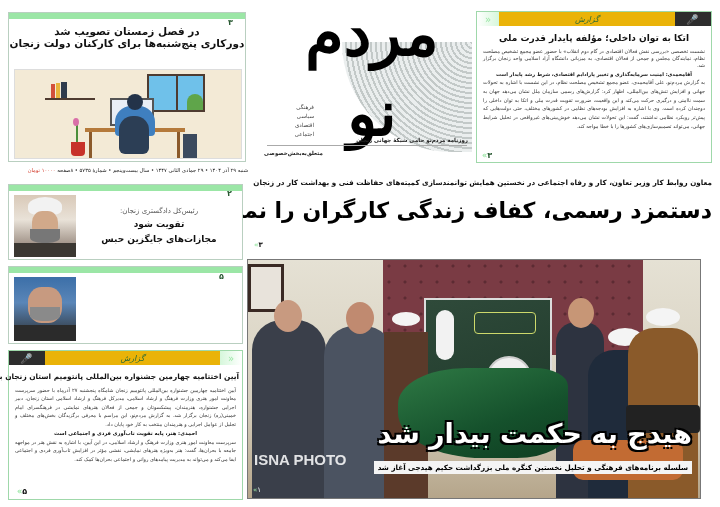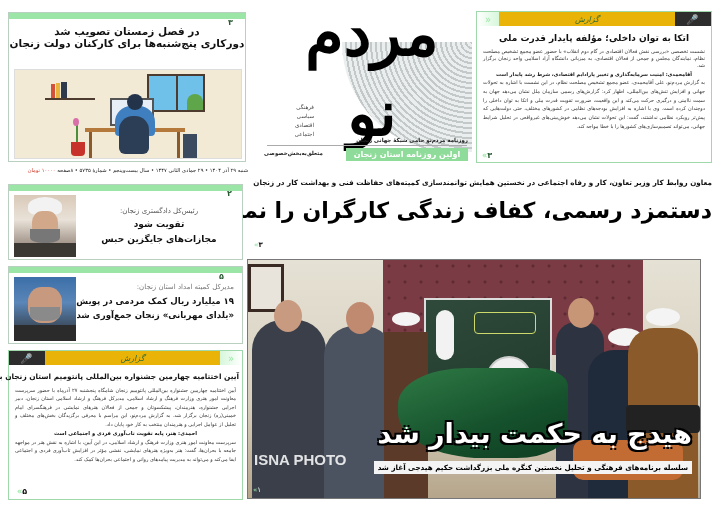--- a/index.html
+++ b/index.html
@@ -54,21 +54,20 @@
   <div style="position:absolute; left:80px; top:42px; width:130px; height:110px; border-radius:0 0 0 110px; background: repeating-radial-gradient(circle at 100% 0%, #bcc3c2 0 2px, #e8ecec 2px 5px); opacity:0.9;"></div>
   <div style="position:absolute; left:10px; top:-6px; width:200px; font-family:'DejaVu Serif', serif; font-size:62px; font-weight:bold; direction:rtl; text-align:center; color:#000; letter-spacing:-4px; line-height:80px;">مردم نو</div>
   <div class="rtl" style="position:absolute; left:16px; top:103px; width:36px; font-size:5.5px; line-height:9px; color:#444;">
     <div>فرهنگی</div>
     <div>سیاسی</div>
     <div>اقتصادی</div>
     <div>اجتماعی</div>
   </div>
   <div class="rtl" style="position:absolute; right:2px; top:137px; font-size:5.5px; font-weight:bold; color:#222;">روزنامه مردم‌نو حامی شبکهٔ جهانی زنجان</div>
   <div style="position:absolute; left:5px; top:145px; width:200px; height:1px; background:#aaa;"></div>
-  <div class="rtl" style="position:absolute; right:2px; top:148px; width:122px; height:13px; background:#8fdc9a; color:#fff; font-size:8px; font-weight:bold; text-align:center; line-height:13px;">اولین روزنامه استان زنجان</div>
   <div class="rtl" style="position:absolute; left:2px; top:150px; font-size:5.5px; font-weight:bold; color:#222;">متعلق‌به‌بخش‌خصوصی</div>
 </div>
 
 <div class="abs box" style="left:476px; top:11px; width:236px; height:152px; border-color:#9fd8aa;">
   <div class="kicker-bar">
     <div class="mic">🎤</div>
     <div class="lbl">گزارش</div>
     <div class="chev">«</div>
   </div>
   <div class="rtl" style="text-align:center; font-size:9px; font-weight:bold; margin:7px 4px 5px;">اتکا به توان داخلی؛ مؤلفه پایدار قدرت ملی</div>
@@ -103,25 +102,20 @@
   </div>
 </div>
 
 <div class="abs box" style="left:8px; top:266px; width:235px; height:78px;">
   <div class="green-bar"></div>
   <div class="abs pnum" style="right:18px; top:5px;">۵</div>
   <div style="position:absolute; left:5px; top:10px; width:62px; height:64px; background:linear-gradient(180deg,#3c6fa8 0%,#5a86b8 40%,#2a2a2a 100%); overflow:hidden;">
     <div style="position:absolute; left:14px; top:10px; width:34px; height:36px; background:#c79a80; border-radius:40%;"></div>
     <div style="position:absolute; left:16px; top:30px; width:30px; height:14px; background:#8a8a8a; border-radius:0 0 40% 40%;"></div>
     <div style="position:absolute; left:0; top:48px; width:62px; height:16px; background:#2b2b2b;"></div>
-  </div>
-  <div class="rtl" style="position:absolute; right:8px; top:16px; width:160px; text-align:right;">
-    <div style="font-size:7px; color:#777;">مدیرکل کمیته امداد استان زنجان:</div>
-    <div style="font-size:8.6px; font-weight:bold; margin-top:5px; white-space:nowrap;">۱۹ میلیارد ریال کمک مردمی در پویش</div>
-    <div style="font-size:8.6px; font-weight:bold; margin-top:4px; white-space:nowrap;">«یلدای مهربانی» زنجان جمع‌آوری شد</div>
   </div>
 </div>
 
 <div class="abs box" style="left:8px; top:350px; width:235px; height:150px; border-color:#9fd8aa;">
   <div class="kicker-bar" style="direction:ltr;">
     <div class="mic">🎤</div>
     <div class="lbl">گزارش</div>
     <div class="chev" style="background:linear-gradient(270deg,#fff 0%,#d6f7db 100%);">»</div>
   </div>
   <div class="rtl" style="text-align:center; font-size:7.4px; font-weight:bold; margin:7px 3px 5px; white-space:nowrap;">آیین اختتامیه چهارمین جشنواره بین‌المللی پانتومیم استان زنجان برگزار شد</div>

